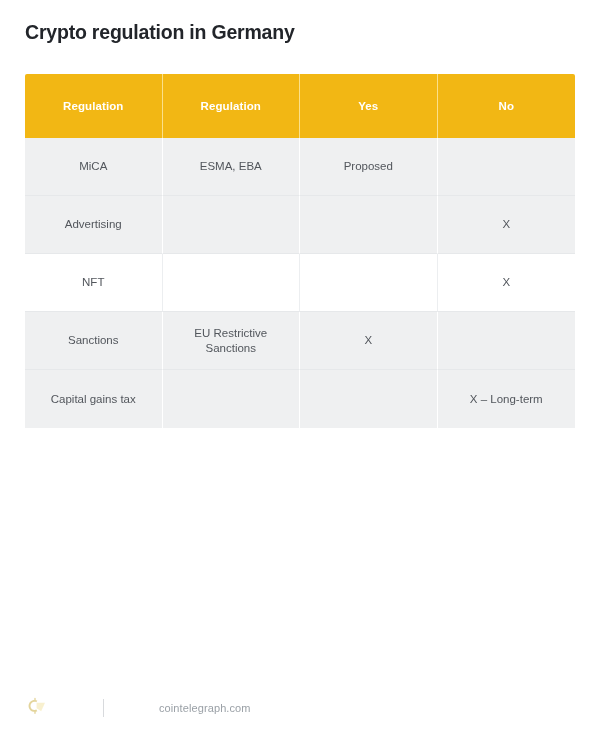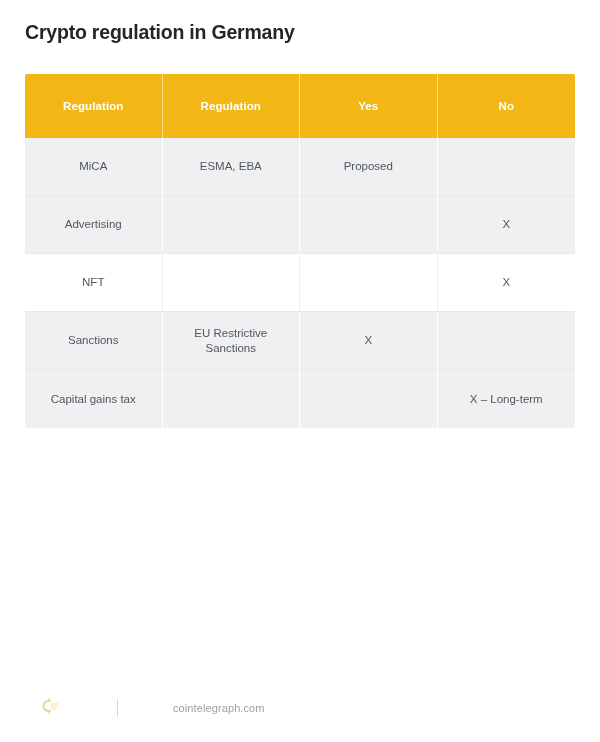--- a/index.html
+++ b/index.html
@@ -80,21 +80,21 @@
 
   tbody tr.alt td { background: #eff0f1; border-right-color: #ffffff; }
   tbody tr.plain td { background: #ffffff; border-right-color: #eceef0; }
   tbody tr:last-child td { border-bottom: none; }
 
   tbody td .cell-line { display: block; }
 
   
   .footer {
     position: absolute;
-    left: 39px;
+    left: 25px;
     top: 696px;
     display: flex;
     align-items: center;
     height: 24px;
     gap: 44px;
   }
 
   .footer-logo {
     width: 22px;
     height: 22px;

